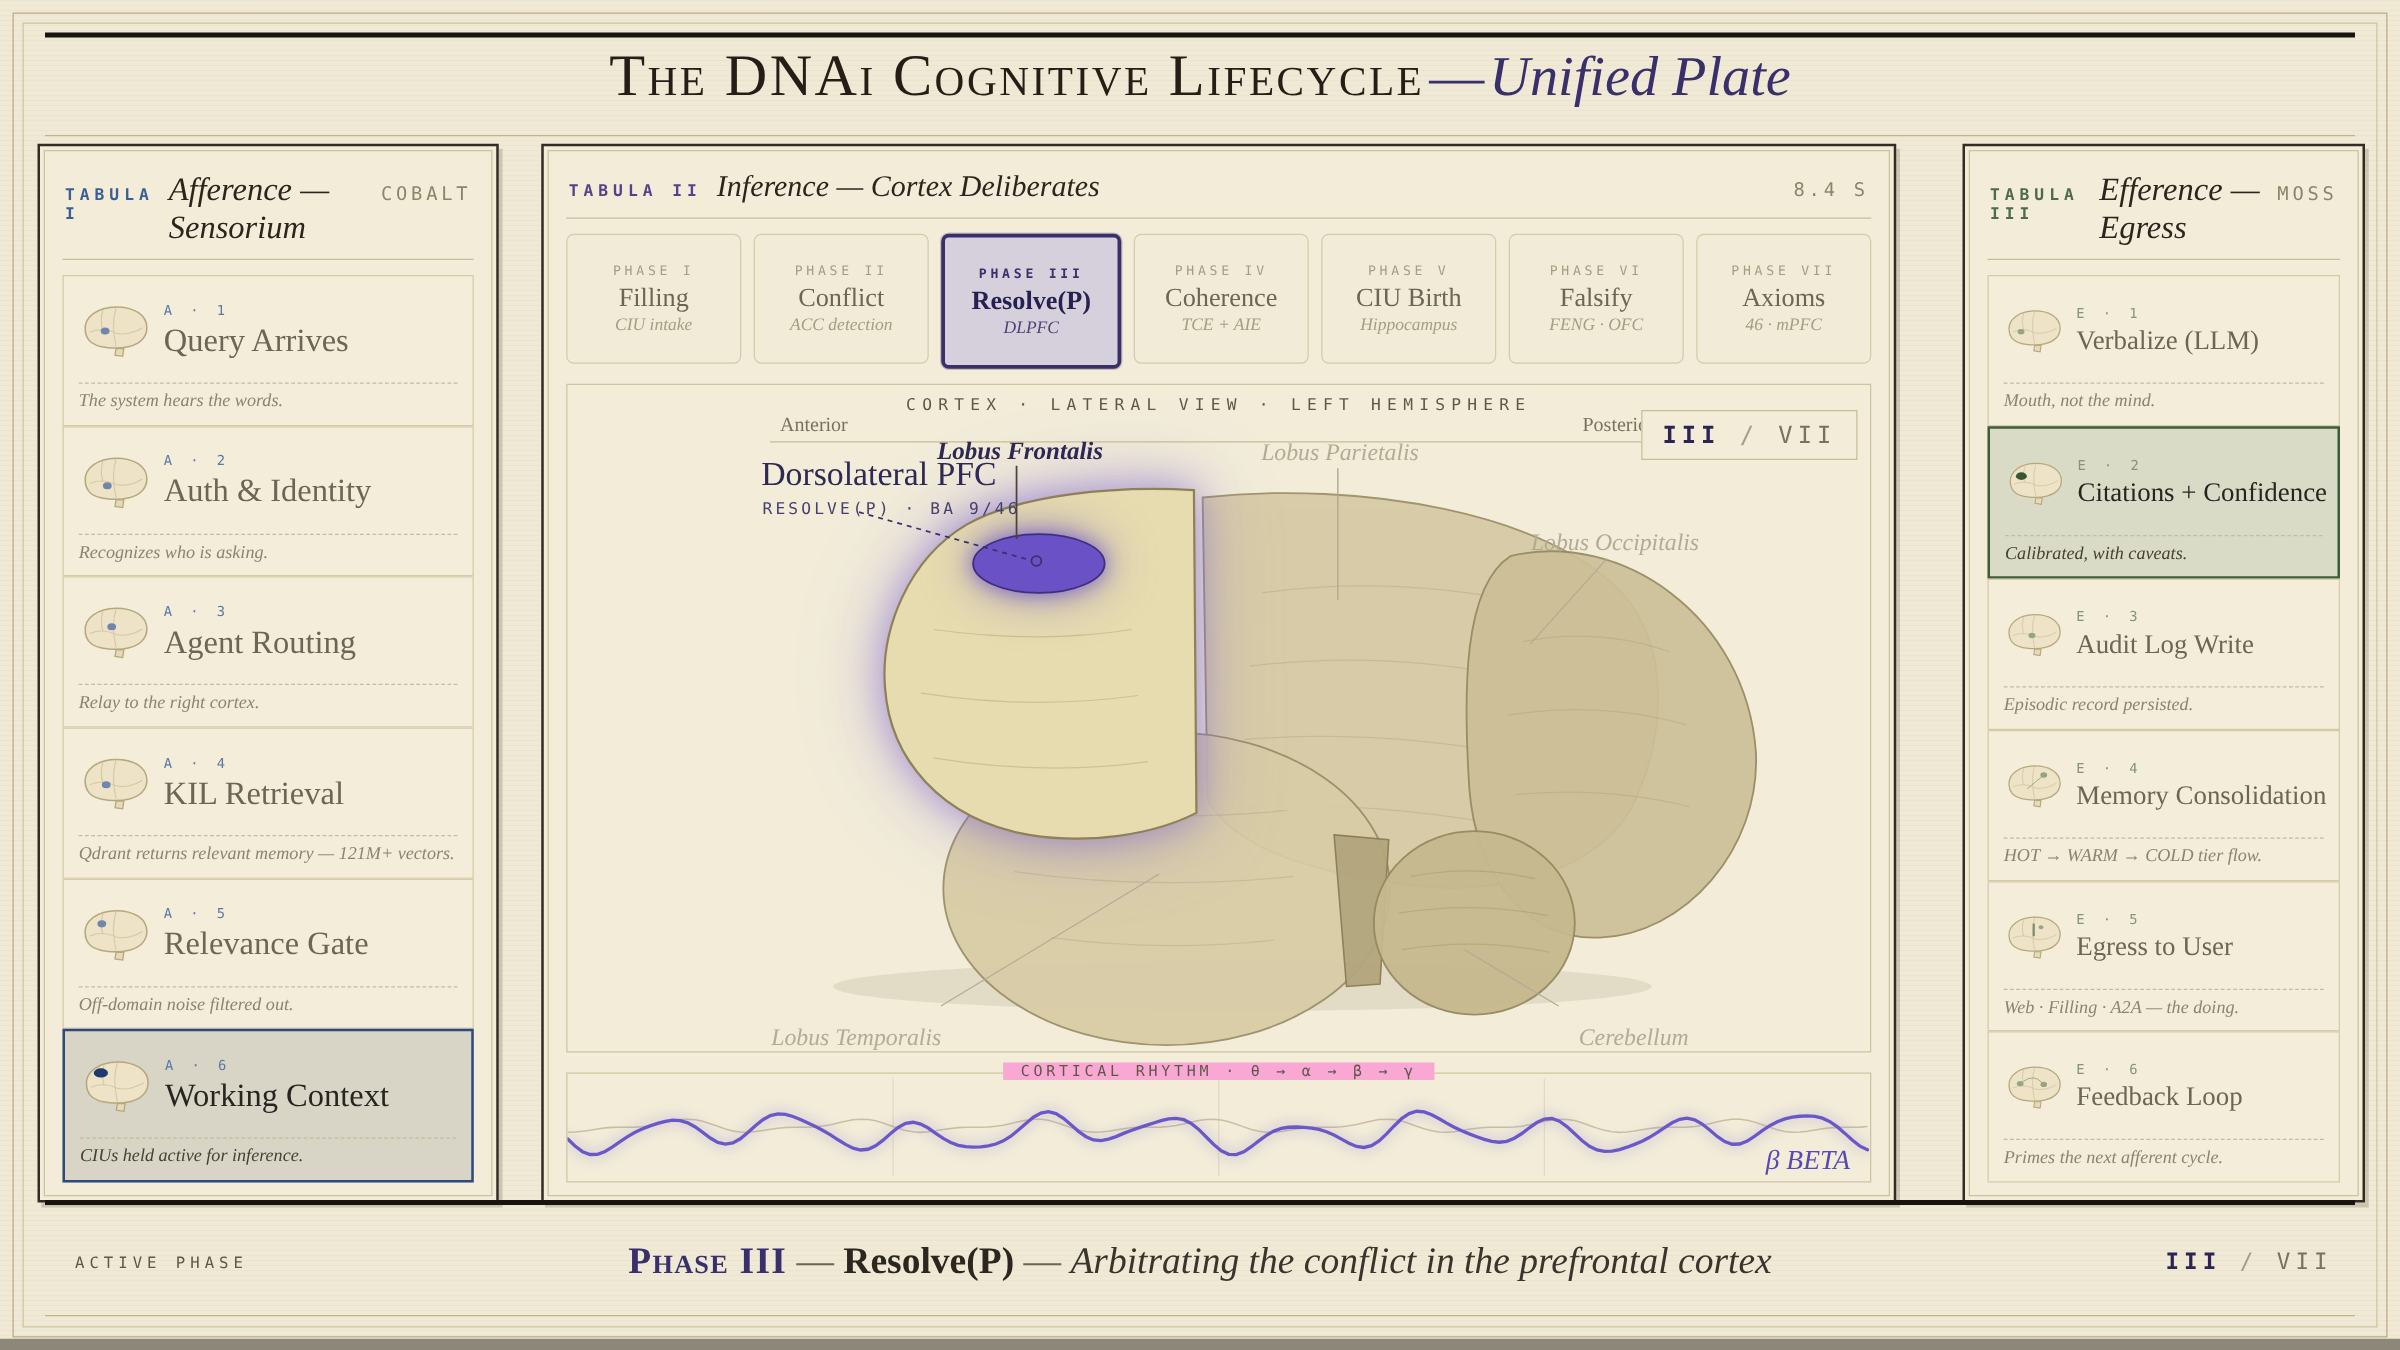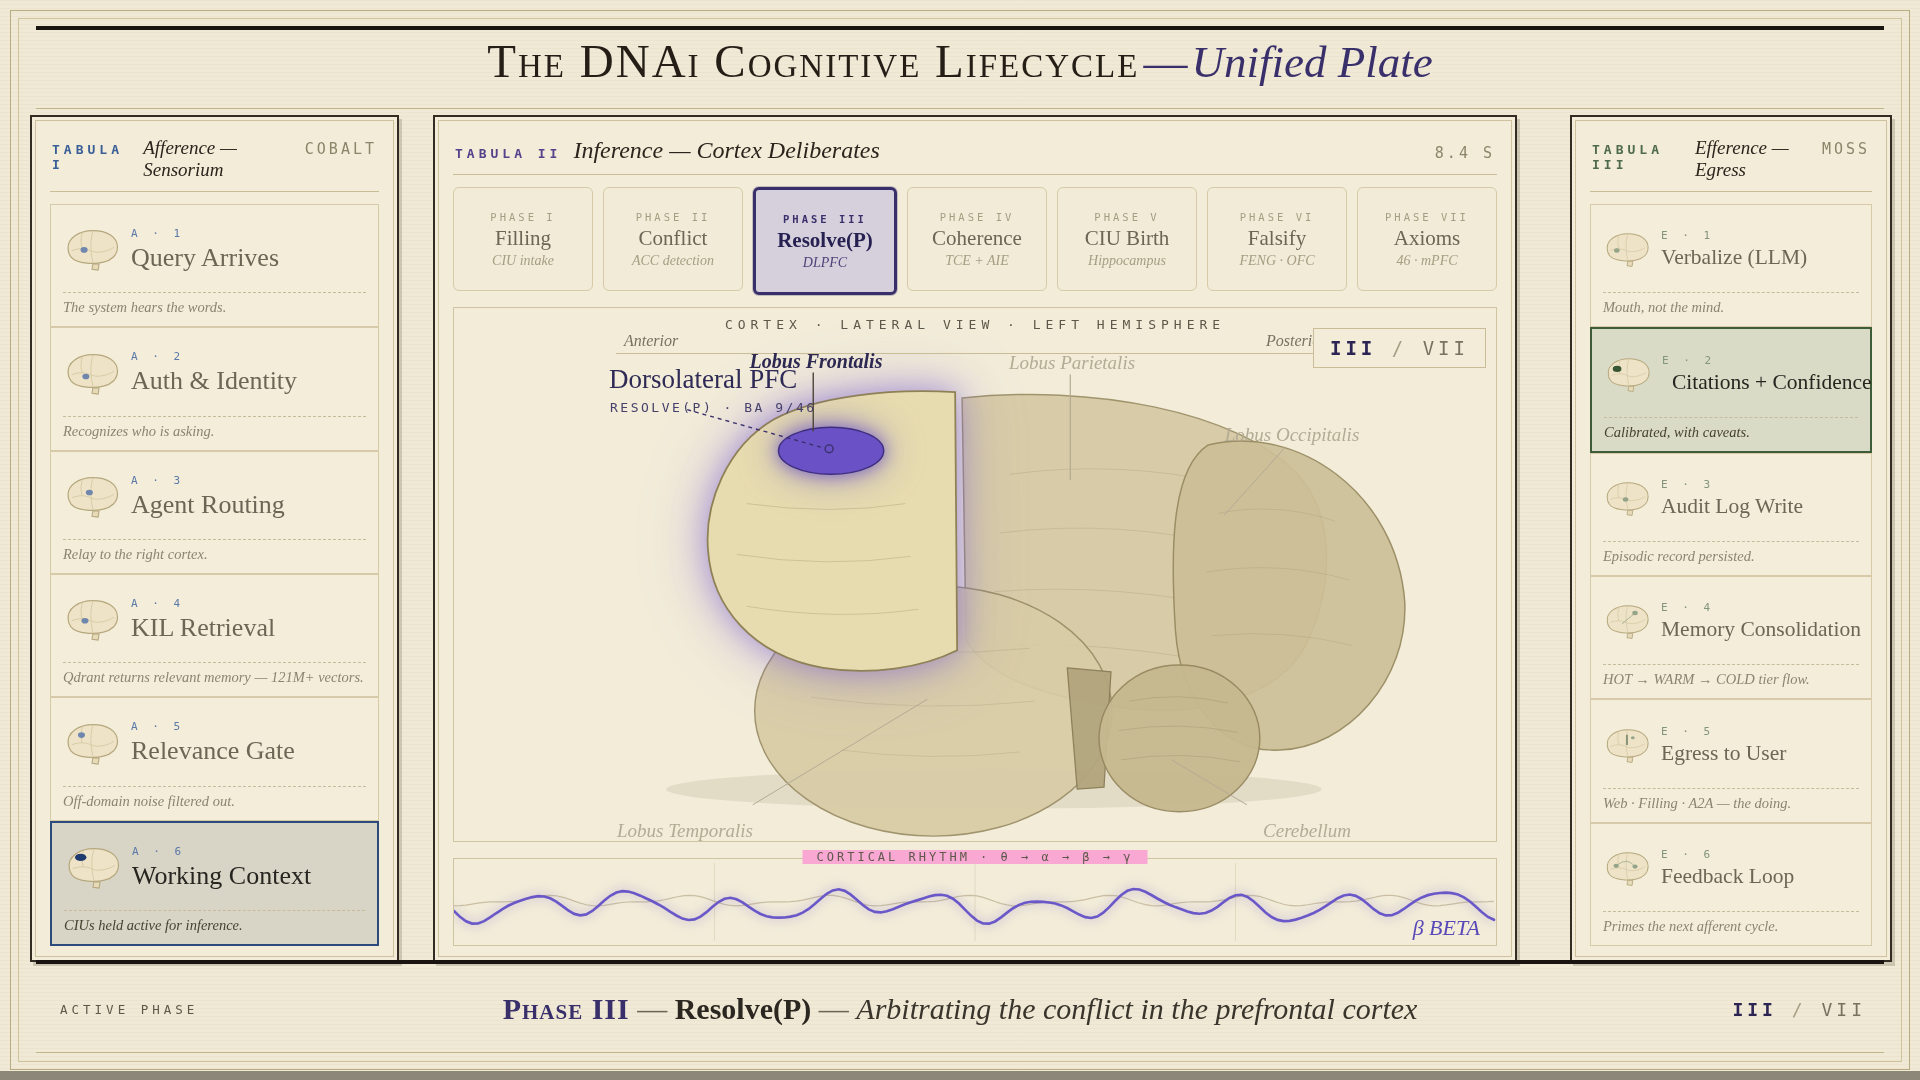--- a/index.html
+++ b/index.html
@@ -28,21 +28,21 @@
   .panel-inner{position:absolute;inset:3px;border:1px solid #cdc19e;padding:10px 14px;display:flex;flex-direction:column;}
   .panel-left{left:30px;width:365px;}
   .panel-mid{left:433px;width:1080px;}
   .panel-right{left:1570px;width:318px;}
 
   .panel-head{display:flex;align-items:baseline;gap:12px;border-bottom:1px solid #c9bc96;padding:6px 2px 10px;}
   .tabula{font-family:"DejaVu Sans Mono",monospace;font-size:13px;letter-spacing:4px;font-weight:bold;}
   .panel-left  .tabula{color:#3a5f96;}
   .panel-mid   .tabula{color:#54438b;}
   .panel-right .tabula{color:#4f6b4a;}
-  .panel-name{font-style:italic;font-size:19px;color:#2b251d;}
+  .panel-name{font-style:italic;font-size:26px;color:#2b251d;}
   .panel-mid .panel-name{font-size:24px;}
   .panel-tag{margin-left:auto;font-family:"DejaVu Sans Mono",monospace;font-size:15px;letter-spacing:3px;color:#8d8469;}
 
   
   .cards{display:flex;flex-direction:column;padding-top:12px;flex:1;}
   .card{flex:1;border:1px solid #d6caa8;background:#f3edd9;padding:8px 12px 9px;display:flex;flex-direction:column;}
   .card-top{display:flex;align-items:center;gap:10px;flex:1;}
   .bicon{width:58px;height:46px;flex:0 0 auto;}
   .panel-right .bicon{width:48px;height:40px;}
   .card-code{font-family:"DejaVu Sans Mono",monospace;font-size:11px;letter-spacing:4px;margin-bottom:4px;}
@@ -52,42 +52,42 @@
   .panel-right .card-title{font-size:21.5px;}
   .card-div{border-top:1px dashed #c6bb9b;margin:7px 0 5px;}
   .card-desc{font-style:italic;font-size:14.5px;color:#8d8470;line-height:1.3;}
   .dot{fill:#6f86ad;}
   .panel-right .dot{fill:#93a488;}
   .card.active-cobalt{background:#d8d4c6;border:2px solid #2c4a7c;}
   .card.active-cobalt .card-title{color:#26251f;}
   .card.active-cobalt .card-desc{color:#46422f;}
   .card.active-cobalt .dot{fill:#1f3a6e;}
   .card.active-moss{background:#dadbc6;border:2px solid #3f5c39;}
-  .card.active-moss .card-title{color:#26251f;margin-left:10px;}
+  .card.active-moss .card-title{color:#26251f;}
   .card.active-moss .card-desc{color:#46422f;}
   .card.active-moss .dot{fill:#375631;}
 
   
   .tabs{display:flex;gap:10px;margin:12px 0;}
   .tab{flex:1;height:102px;border:1px solid #d6caa8;border-radius:6px;background:#f1ebd7;
        display:flex;flex-direction:column;align-items:center;justify-content:center;gap:5px;}
   .tab-phase{font-family:"DejaVu Sans Mono",monospace;font-size:10.5px;letter-spacing:3px;color:#a79d83;}
   .tab-name{font-size:21px;color:#6d6555;line-height:1;}
   .tab-sub{font-style:italic;font-size:14px;color:#a79d83;line-height:1;}
   .tab.active{border:3px solid #39306b;background:#d6d0dd;box-shadow:0 0 0 1px rgba(57,48,107,.25);}
   .tab.active .tab-phase{color:#39306b;font-weight:bold;}
   .tab.active .tab-name{color:#272152;font-weight:bold;}
   .tab.active .tab-sub{color:#4e4379;}
 
   
   .diagram{position:relative;flex:1;border:1px solid #cfc3a2;overflow:hidden;}
   .diagram-caption{position:absolute;top:9px;left:0;right:0;text-align:center;
       font-family:"DejaVu Sans Mono",monospace;font-size:13px;letter-spacing:5px;color:#5f584a;}
   .axis-line{position:absolute;left:162px;width:722px;top:45px;height:1px;background:#c9bc96;}
-  .dir-label{position:absolute;top:24px;font-style:italic;font-size:16px;color:#7a7260;}
+  .dir-label{position:absolute;top:24px;font-size:16px;color:#7a7260;}
   .dir-anterior{left:170px;} .dir-posterior{left:812px;}
   .badge{position:absolute;right:10px;top:20px;border:1px solid #c9bc96;background:#f2ecd9;
       padding:8px 16px;font-family:"DejaVu Sans Mono",monospace;font-size:19px;letter-spacing:4px;white-space:nowrap;}
   .badge .cur{color:#2c2554;font-weight:bold;}
   .badge .div{color:#a79d83;} .badge .tot{color:#7a7260;}
   .brain-svg{position:absolute;inset:0;width:100%;height:100%;}
   .lobe-label{position:absolute;transform:translateX(-50%);font-style:italic;font-size:19px;color:#b4ab94;white-space:nowrap;}
   .lbl-frontal{left:362px;top:42px;color:#2d2852;font-weight:bold;font-size:20px;}
   .lbl-parietal{left:618px;top:44px;}
   .lbl-occipital{left:838px;top:116px;}

